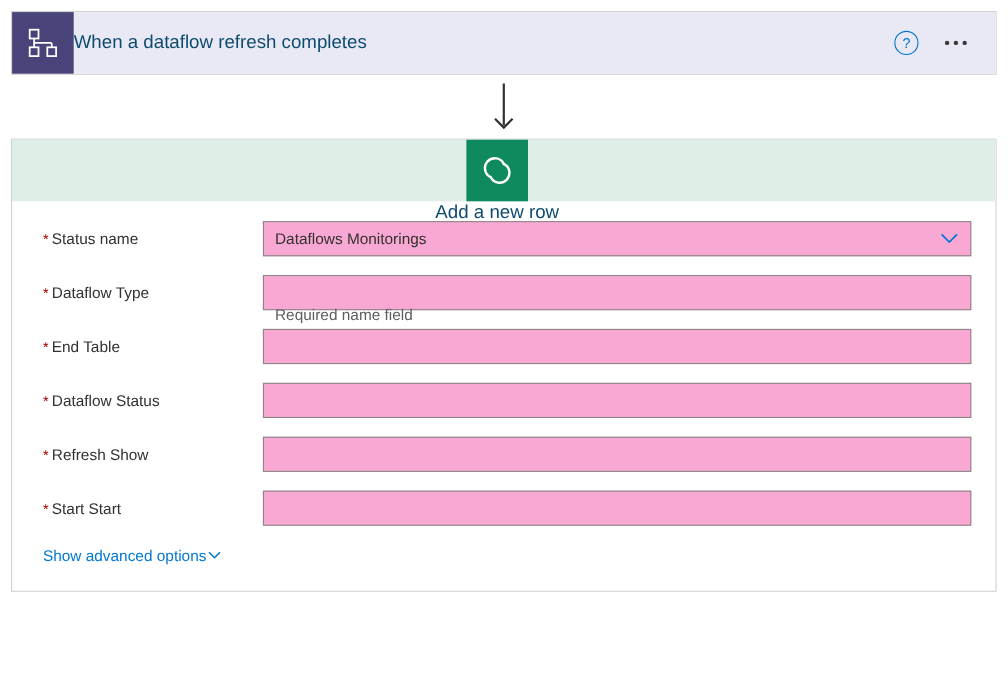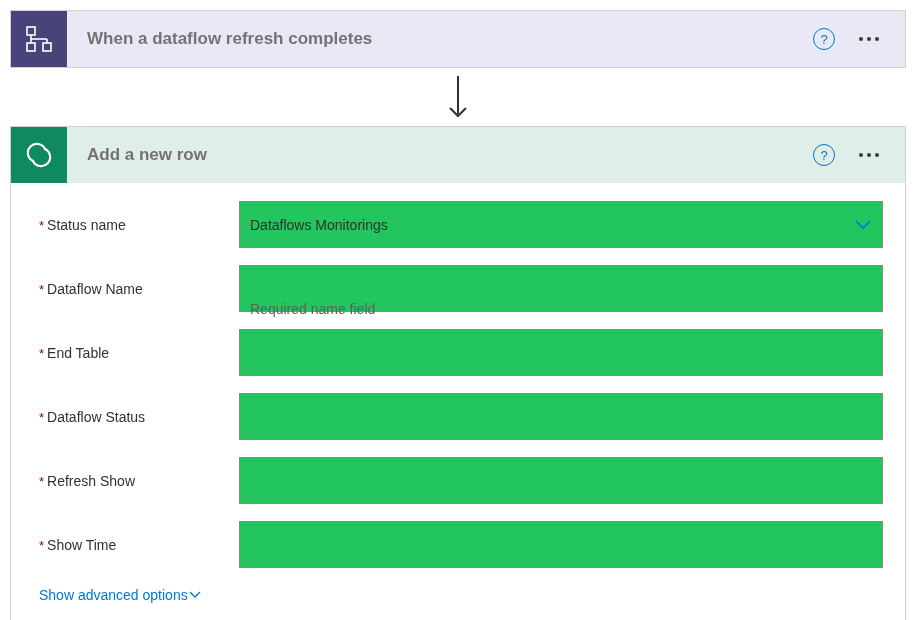--- a/index.html
+++ b/index.html
@@ -16,37 +16,36 @@
       background: #ffffff;
       margin-bottom: 0;
     }
     .card-header {
       display: flex;
       align-items: center;
       height: 56px;
       padding-right: 12px;
     }
     .trigger-header { background: #e9e9f5; }
-    .action-header { background: #dfeee6; }
+    .action-header { background: #dfeee6; flex-direction: column; }
     .icon-box {
       width: 56px;
       height: 56px;
       display: flex;
       align-items: center;
       justify-content: center;
       flex-shrink: 0;
     }
     .trigger-icon-box { background: #484479; }
     .action-icon-box { background: #0f8a5f; }
     .card-title {
       flex: 1;
-      padding-left: 20px;
       font-size: 17px;
-      font-weight: 700;
-      color: #737373;
+      font-weight: 400;
+      color: #0c4a6e;
     }
     .header-actions {
       display: flex;
       align-items: center;
       gap: 20px;
       padding-right: 10px;
     }
     .help-circle {
       width: 22px;
       height: 22px;
@@ -98,23 +97,23 @@
       display: flex;
       align-items: baseline;
       gap: 3px;
     }
     .required-mark {
       color: #a80000;
       font-size: 13px;
     }
     .form-control {
       flex: 1;
-      height: 47px;
+      height: 32px;
       border: 1px solid #8a8886;
-      background: #22c55e;
+      background: #f9a8d4;
       display: flex;
       align-items: center;
       padding: 0 10px;
       position: relative;
     }
     .form-control input {
       border: none;
       outline: none;
       width: 100%;
       font-size: 14px;
@@ -217,21 +216,21 @@
         <div class="select-value">Dataflows Monitorings</div>
         <svg class="chevron-icon" width="18" height="12" viewBox="0 0 18 12">
           <polyline points="2,2 9,9 16,2" stroke="#0078d4" stroke-width="1.6" fill="none"></polyline>
         </svg>
       </div>
     </div>
 
     <div class="form-row">
       <div class="form-label">
         <span class="required-mark">*</span>
-        <span>Dataflow Name</span>
+        <span>Dataflow Type</span>
       </div>
       <div class="form-control">
         <input type="text" placeholder="Required name field" style="">
       </div>
     </div>
 
     <div class="form-row">
       <div class="form-label">
         <span class="required-mark">*</span>
         <span>End Table</span>
@@ -257,21 +256,21 @@
         <span>Refresh Show</span>
       </div>
       <div class="form-control">
         <input type="text" value="" style="">
       </div>
     </div>
 
     <div class="form-row">
       <div class="form-label">
         <span class="required-mark">*</span>
-        <span>Show Time</span>
+        <span>Start Start</span>
       </div>
       <div class="form-control">
         <input type="text" value="" style="">
       </div>
     </div>
 
     <div class="advanced-toggle">
       <span>Show advanced options</span>
       <svg width="14" height="10" viewBox="0 0 14 10">
         <polyline points="2,2 7,7 12,2" stroke="#0078d4" stroke-width="1.4" fill="none"></polyline>

